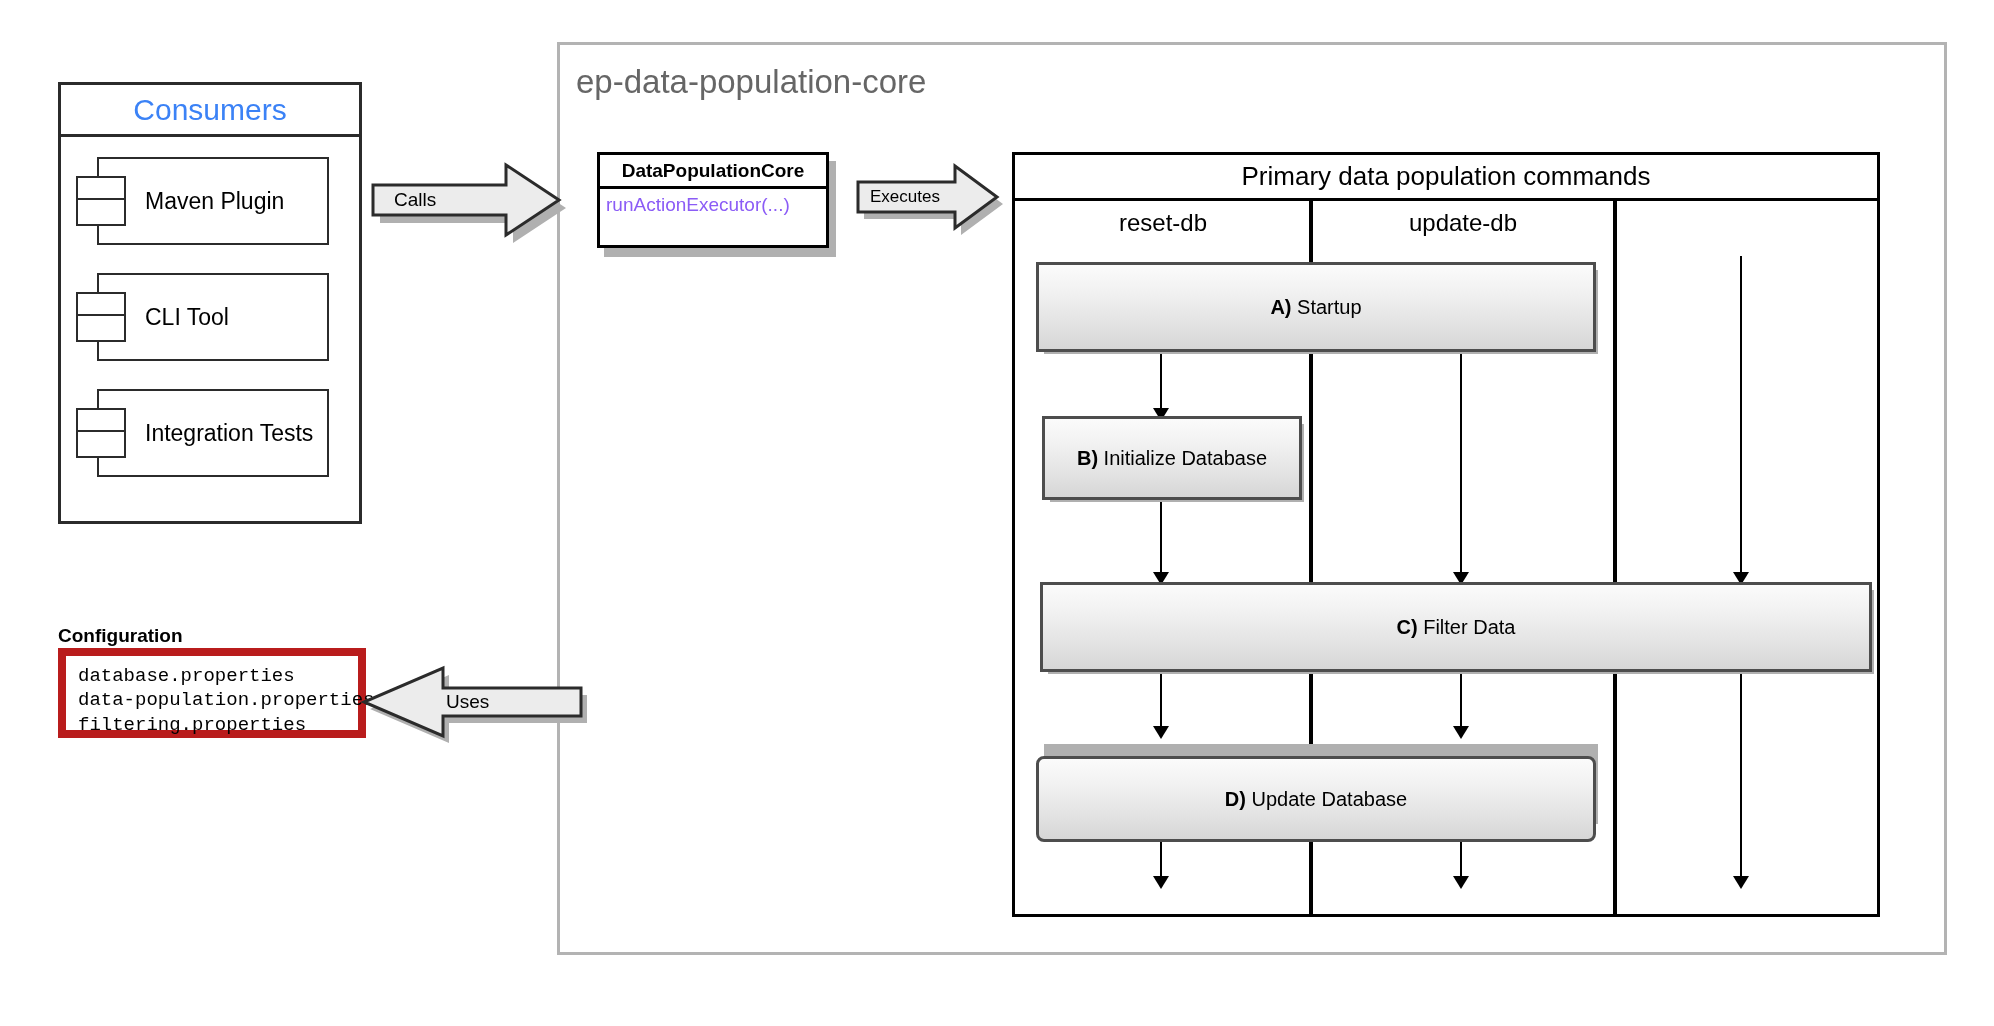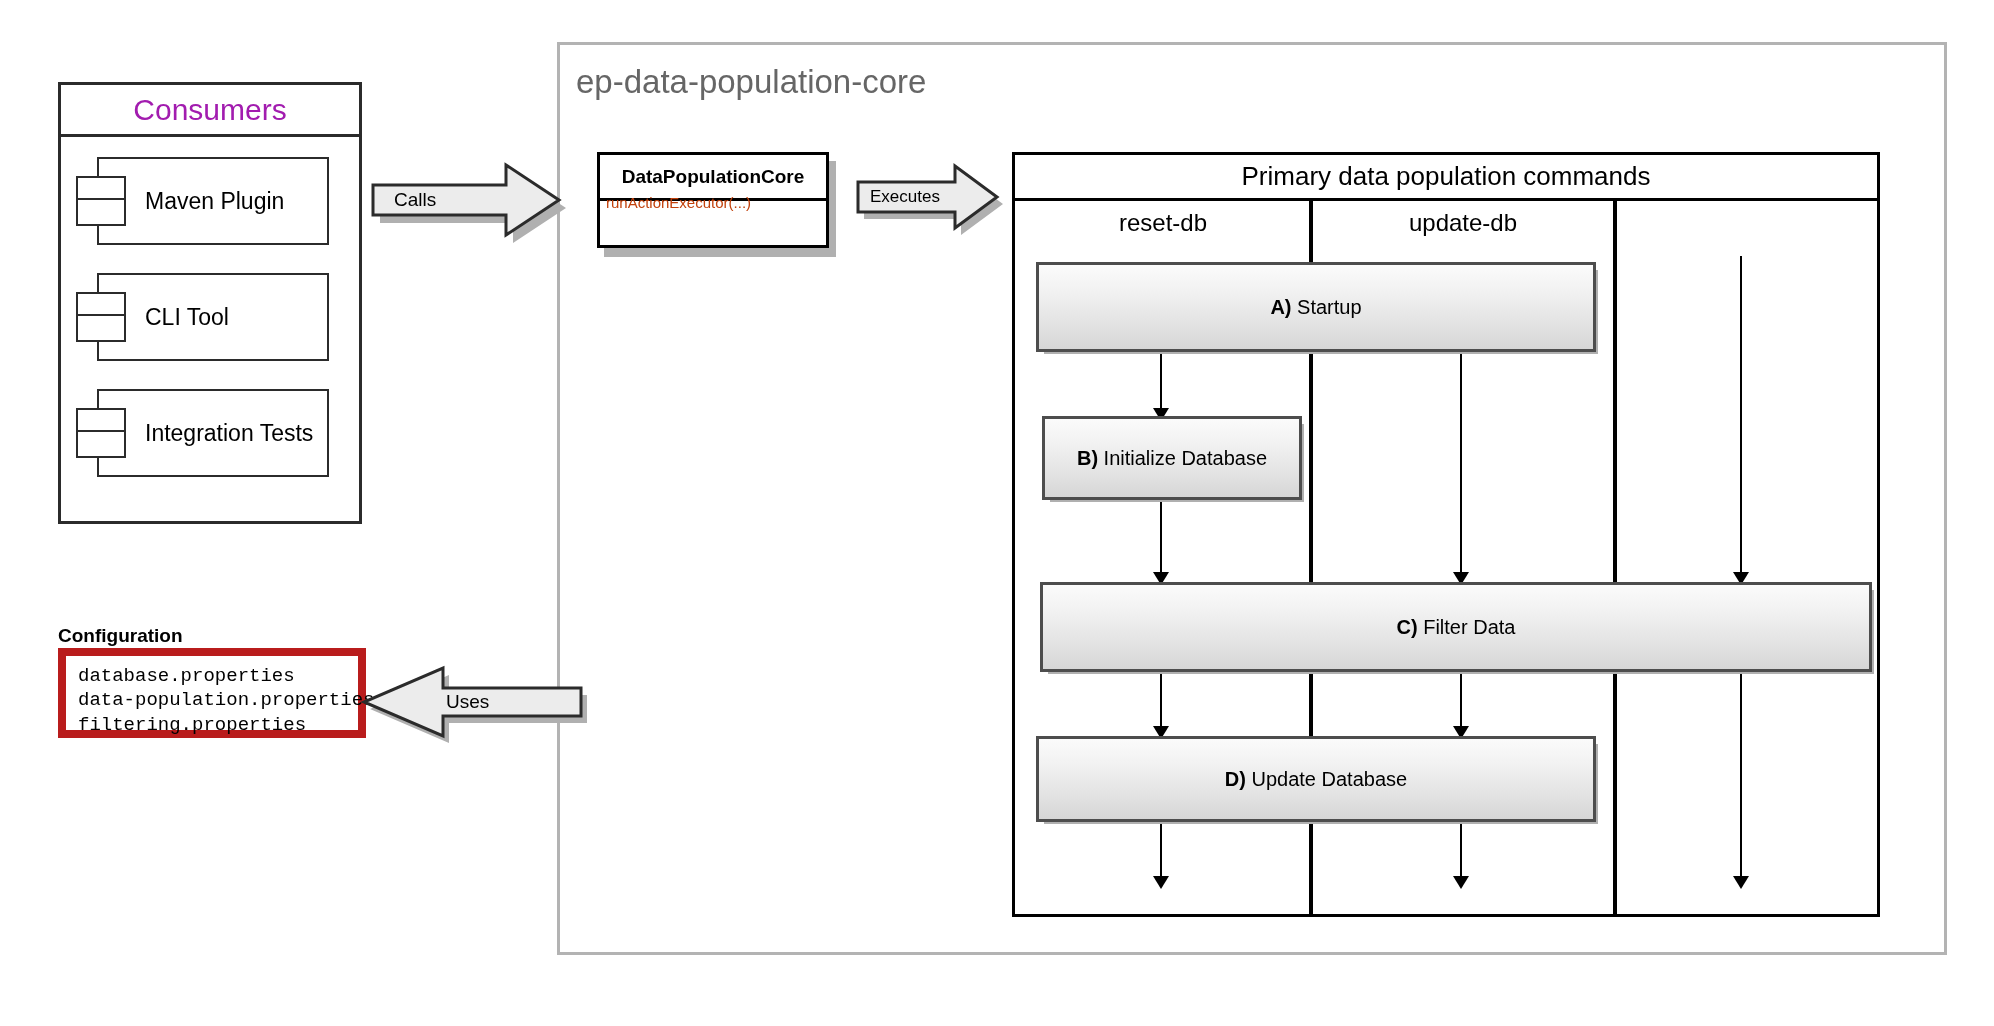--- a/index.html
+++ b/index.html
@@ -24,21 +24,21 @@
     left: 58px; top: 82px; width: 304px; height: 442px;
     border: 3px solid #2b2b2b;
     background: #ffffff;
   }
   #consumers-title-band {
     left: 0; top: 0; width: 100%; height: 52px;
     border-bottom: 3px solid #2b2b2b;
     display: flex; align-items: center; justify-content: center;
   }
   #consumers-title-band span {
-    font-size: 30px; color: #a21caf; line-height: 1;
+    font-size: 30px; color: #3b82f6; line-height: 1;
   }
 
   
   .uml-component {
     border: 2px solid #2b2b2b;
     background: #ffffff;
     display: flex; align-items: center;
   }
   .uml-component .cmp-label {
     font-size: 23px; color: #000; margin-left: 46px;
@@ -86,32 +86,32 @@
   #class-box-shadow {
     left: 604px; top: 161px; width: 232px; height: 96px;
     background: #b0b0b0;
   }
   #class-box {
     left: 597px; top: 152px; width: 232px; height: 96px;
     border: 3px solid #000;
     background: #ffffff;
   }
   #class-box-header {
-    left: 0; top: 0; width: 100%; height: 46px;
+    left: 0; top: 0; width: 100%; height: 34px;
     border-bottom: 3px solid #000;
     display: flex; align-items: center; justify-content: center;
   }
   #class-box-header span {
     font-size: 19px; font-weight: bold; color: #000;
   }
   #class-box-body {
     left: 0; top: 34px; width: 100%;
     padding: 5px 0 0 6px;
   }
-  #class-box-body span { font-size: 15px; color: #c2410c; }
+  #class-box-body span { font-size: 19px; color: #8b5cf6; }
 
   
   .block-arrow-wrap { position: absolute; }
   .block-arrow-label {
     position: absolute;
     font-size: 19px; color: #000;
     white-space: nowrap;
     top: 50%; transform: translateY(-50%); text-align: right;
   }
 
@@ -296,20 +296,20 @@
 
   <div class="activity-shadow" style="left:1048px; top:590px; width:826px; height:84px;"></div>
   <div class="activity" style="left:1040px; top:582px; width:826px; height:84px;">
     <span class="act-text">
       <b>C)</b> 
       <span>Filter Data</span>
     </span>
   </div>
 
   <div class="activity-shadow" style="left:1044px; top:744px; width:554px; height:80px;"></div>
-  <div class="activity" style="left:1036px; top:736px; width:554px; height:80px;">
+  <div class="activity" style="left:1036px; top:756px; width:554px; height:80px;border-radius:8px;">
     <span class="act-text">
       <b>D)</b> 
       <span>Update Database</span>
     </span>
   </div>
 
 </div>
 
 </body></html>

